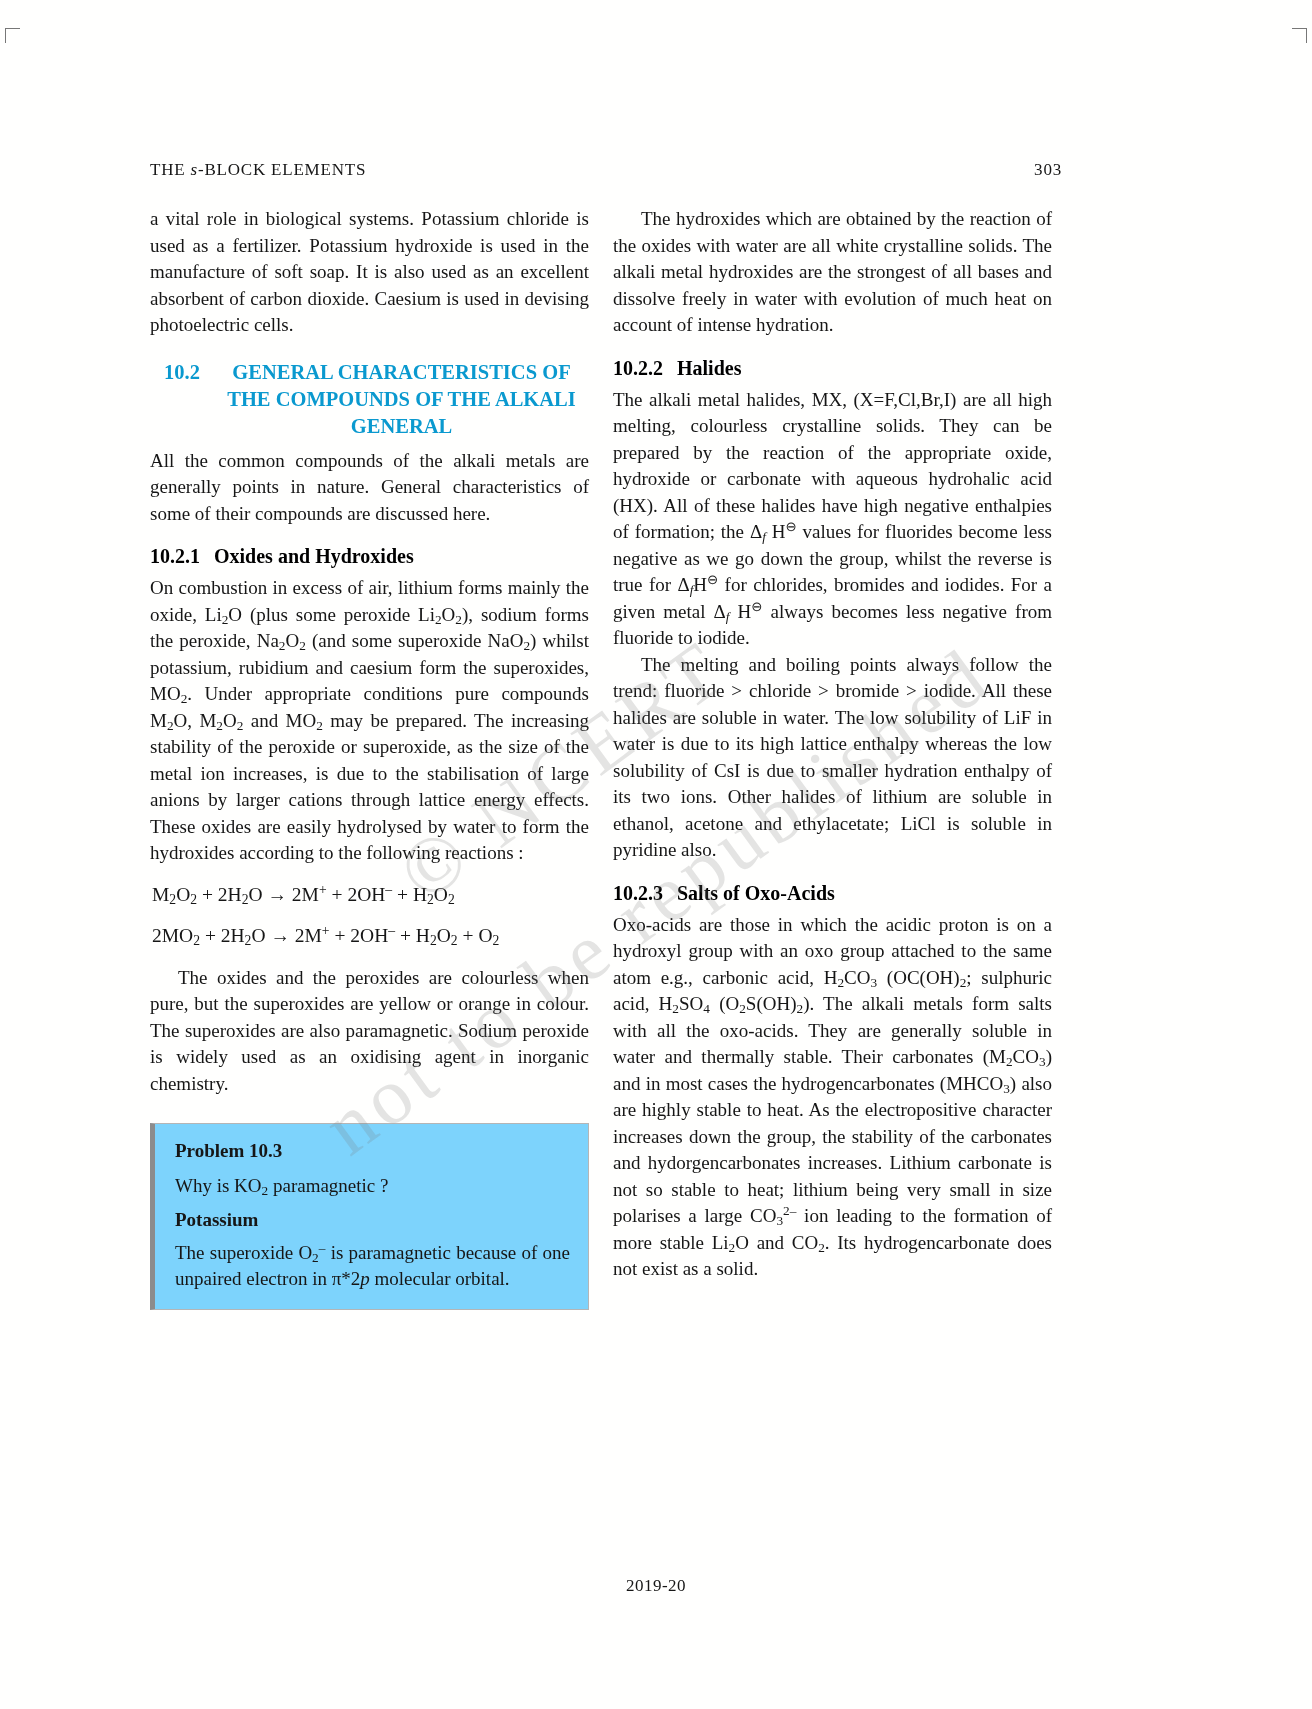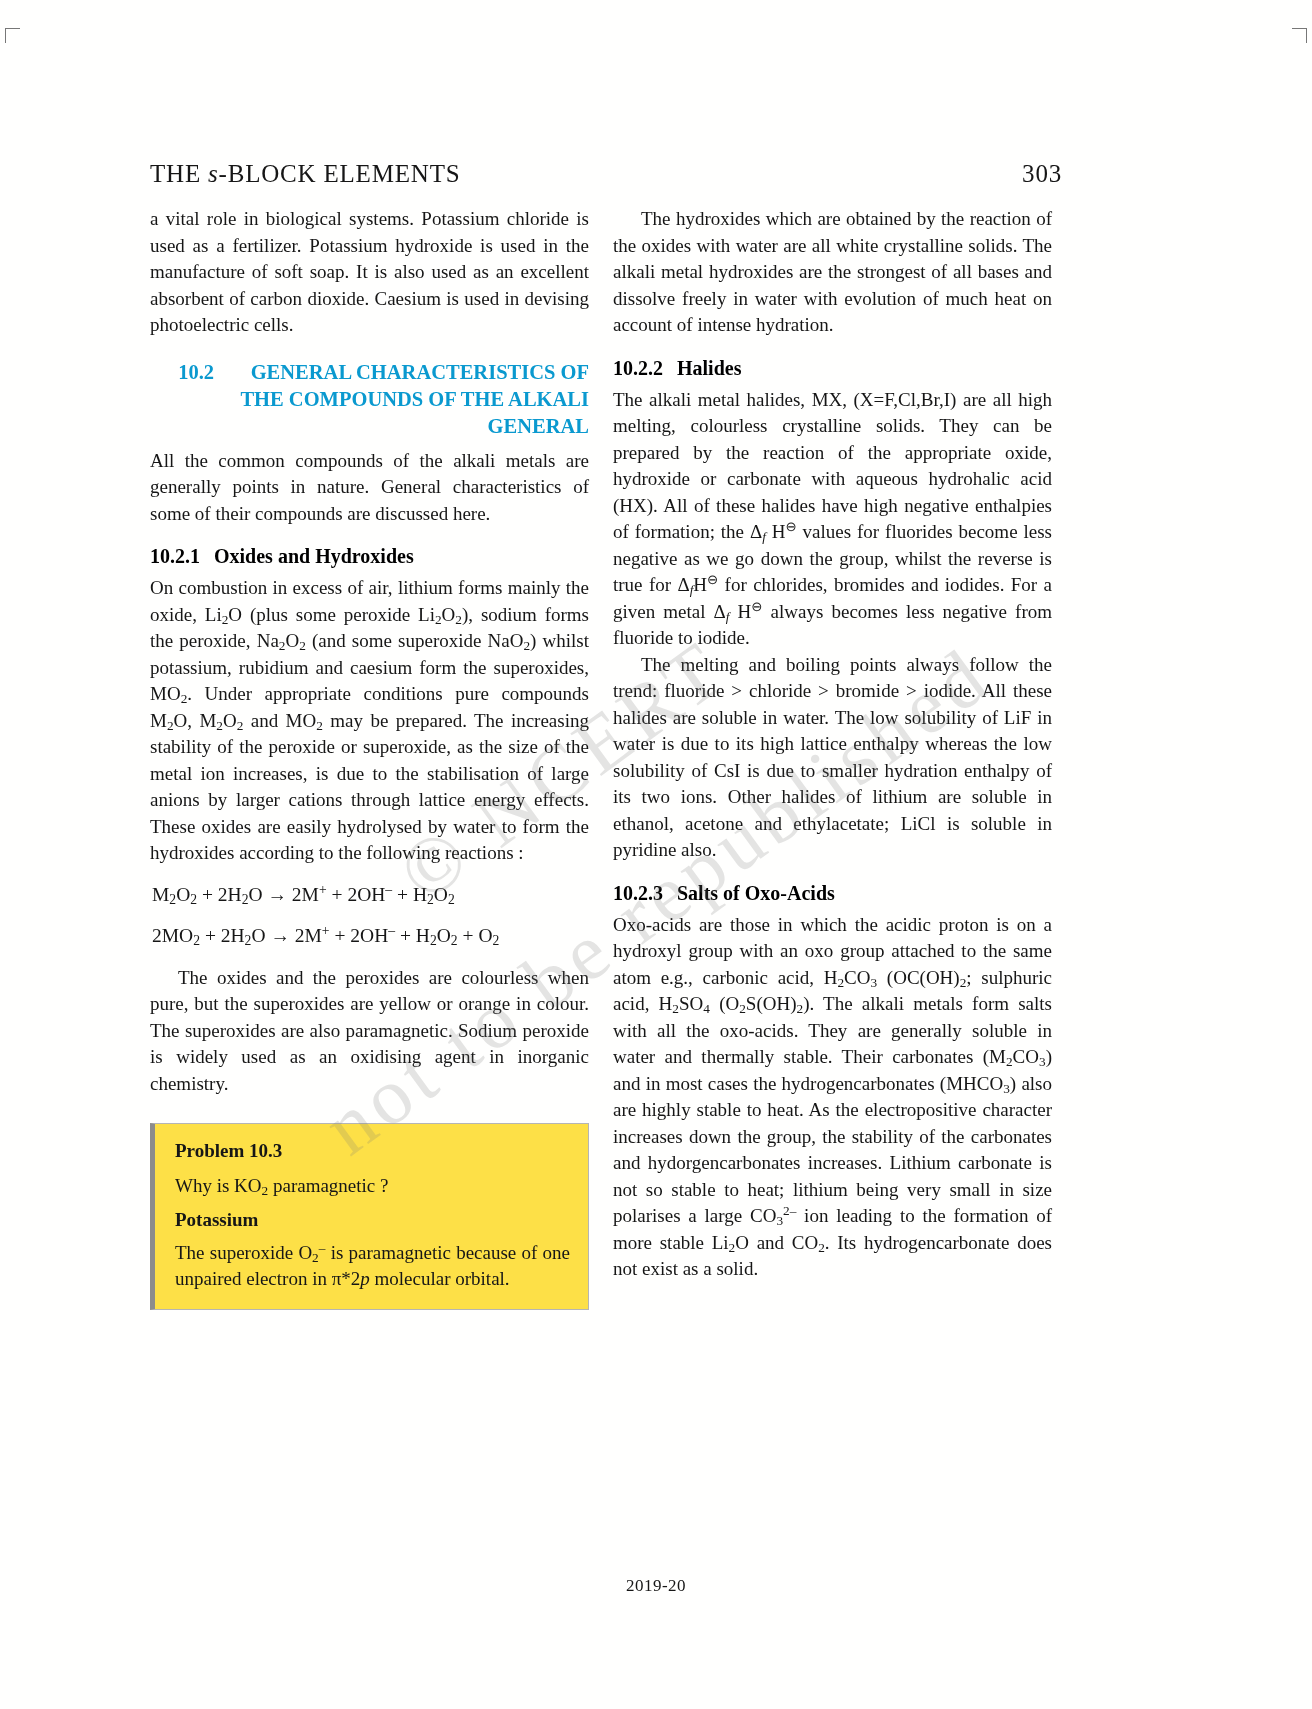--- a/index.html
+++ b/index.html
@@ -15,57 +15,57 @@
 
   
   .crop { position: absolute; width: 15px; height: 15px; }
   .crop.tl { left: 5px;  top: 28px; border-left: 1.5px solid #777; border-top: 1.5px solid #777; }
   .crop.tr { right: 5px; top: 28px; border-right: 1.5px solid #777; border-top: 1.5px solid #777; }
 
   
   .running-head {
     position: absolute; top: 160px; left: 150px; right: 250px;
     display: flex; justify-content: space-between;
-    font-size: 25px; letter-spacing: 0.8px;
+    font-size: 17px; letter-spacing: 0.8px;
   }
 
   
   .columns {
     position: absolute; top: 206px; left: 150px; width: 912px;
     display: flex; gap: 24px;
   }
   .col { width: 439px; font-size: 19px; line-height: 26.5px; text-align: justify; }
   .col p { margin: 0; }
   p.indent { text-indent: 28px; }
 
   sub, sup { font-size: 0.7em; line-height: 0; }
   sub { vertical-align: -0.25em; }
   sup { vertical-align: 0.5em; }
 
   .h2 {
     display: flex; margin: 20px 0 8px 0;
     color: #0a99cf; font-weight: bold; font-size: 20.5px; line-height: 27px;
-    text-align: right;
+    text-align: center;
   }
   .h2 .h-num { flex: 0 0 64px; }
   .h2 .h-title { flex: 1; }
 
   .h3 {
     margin: 16px 0 6px 0;
     color: #000000; font-weight: bold; font-size: 20px; line-height: 26px;
     text-align: left;
   }
   .h3 .h-num { margin-right: 14px; }
 
   .eq-block { margin: 10px 0 12px 2px; }
   .eq { margin: 15px 0; font-size: 19.5px; text-align: left; }
 
   .problem-box {
     margin-top: 26px;
-    background: #fde047;
+    background: #7dd3fc;
     border: 1px solid #b5b5b5;
     border-left: 5px solid #8c8c8c;
     padding: 14px 18px 16px 20px;
   }
   .problem-box .pb-title { font-weight: bold; margin-bottom: 8px; }
   .problem-box .pb-solution { font-weight: bold; margin: 8px 0 6px 0; }
 
   .watermark {
     position: absolute; left: 150px; top: 640px; width: 920px;
     transform: rotate(-36deg); transform-origin: center;

